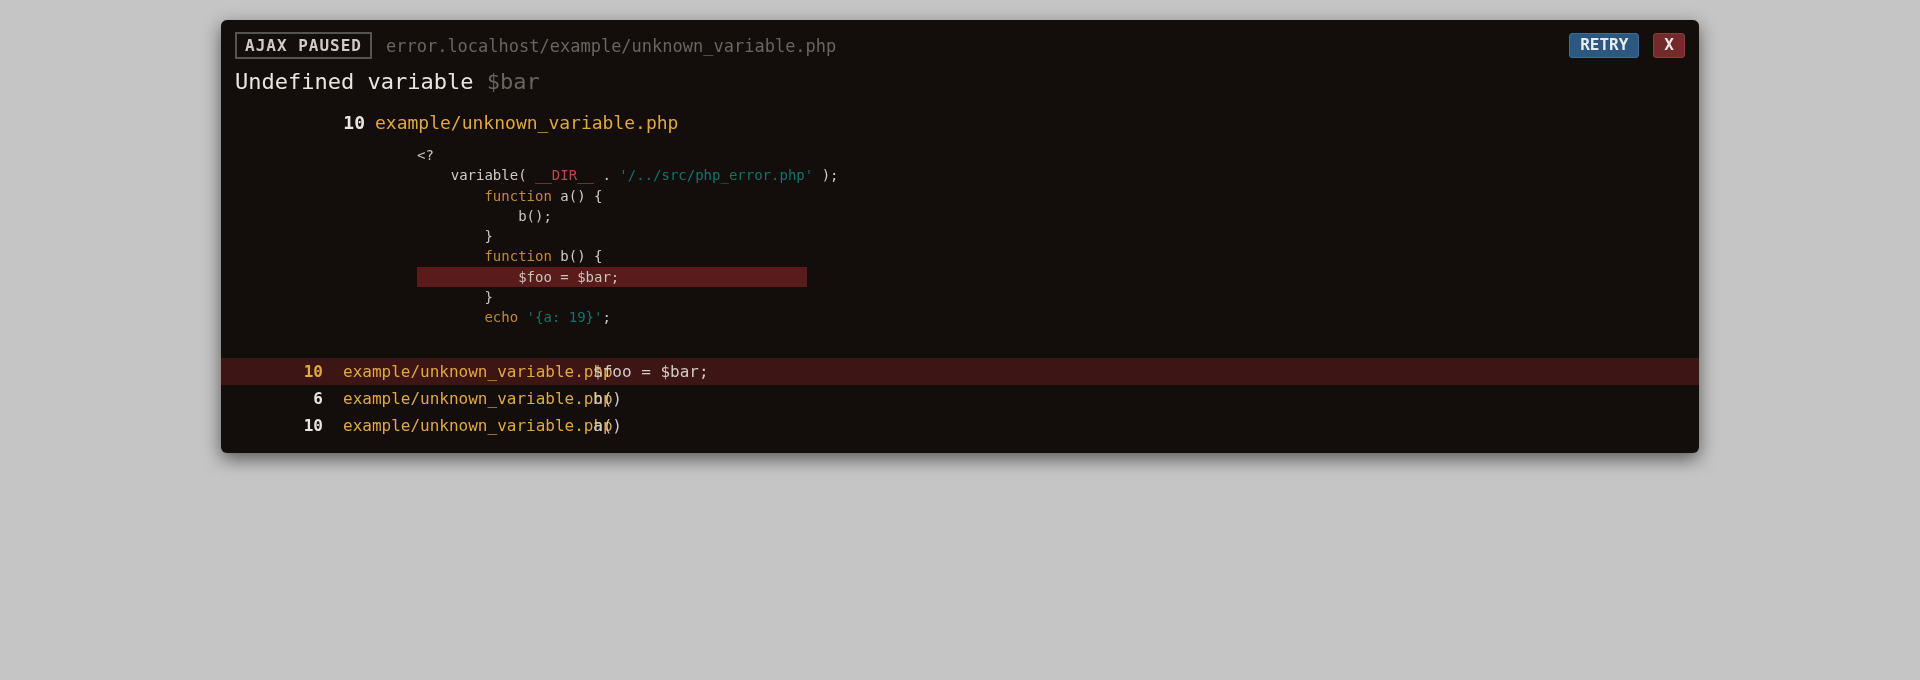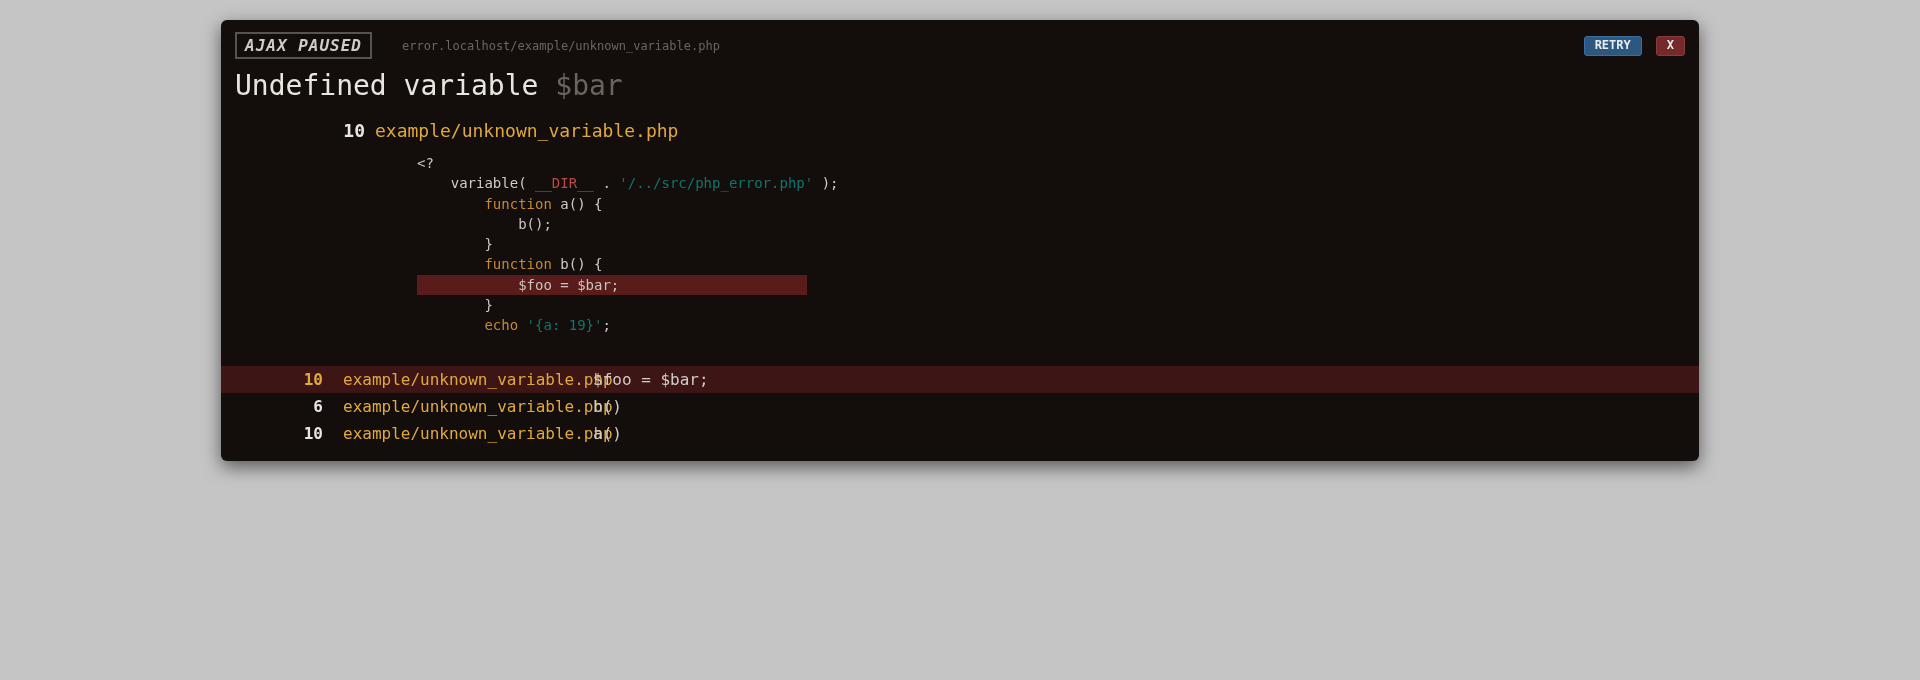--- a/index.html
+++ b/index.html
@@ -30,47 +30,45 @@
     padding: 12px 14px 4px 14px;
     gap: 14px;
   }
   .badge {
     border: 2px solid #565452;
     padding: 2px 8px;
     color: #cfcbc6;
     letter-spacing: 1px;
     font-size: 16px;
     font-weight: 600;
-    font-style: italic;
   }
   .url {
     color: #6c655f;
-    font-size: 12px;
+    font-size: 17px;
     flex: 1 1 auto;
     white-space: nowrap;
     overflow: hidden;
-    margin-left: 16px;
   }
   .btn {
     padding: 1px 10px 3px 10px;
     font-family: inherit;
-    font-size: 12px;
+    font-size: 16px;
     font-weight: 700;
     border: none;
     border-radius: 3px;
     color: #e8ecef;
     cursor: pointer;
   }
   .btn-retry { background: #2c577f; border: 1px solid #3b6ea0; }
   .btn-close { background: #742a2a; border: 1px solid #8a3b3b; font-weight: 700; }
 
   
   .error-title {
     padding: 6px 14px 16px 14px;
-    font-size: 28px;
+    font-size: 22px;
     font-weight: 400;
     color: #e9e6e0;
   }
   .error-title .variable { color: #6b645e; }
 
   
   .file-header {
     display: flex;
     align-items: baseline;
     padding: 2px 14px 8px 14px;

